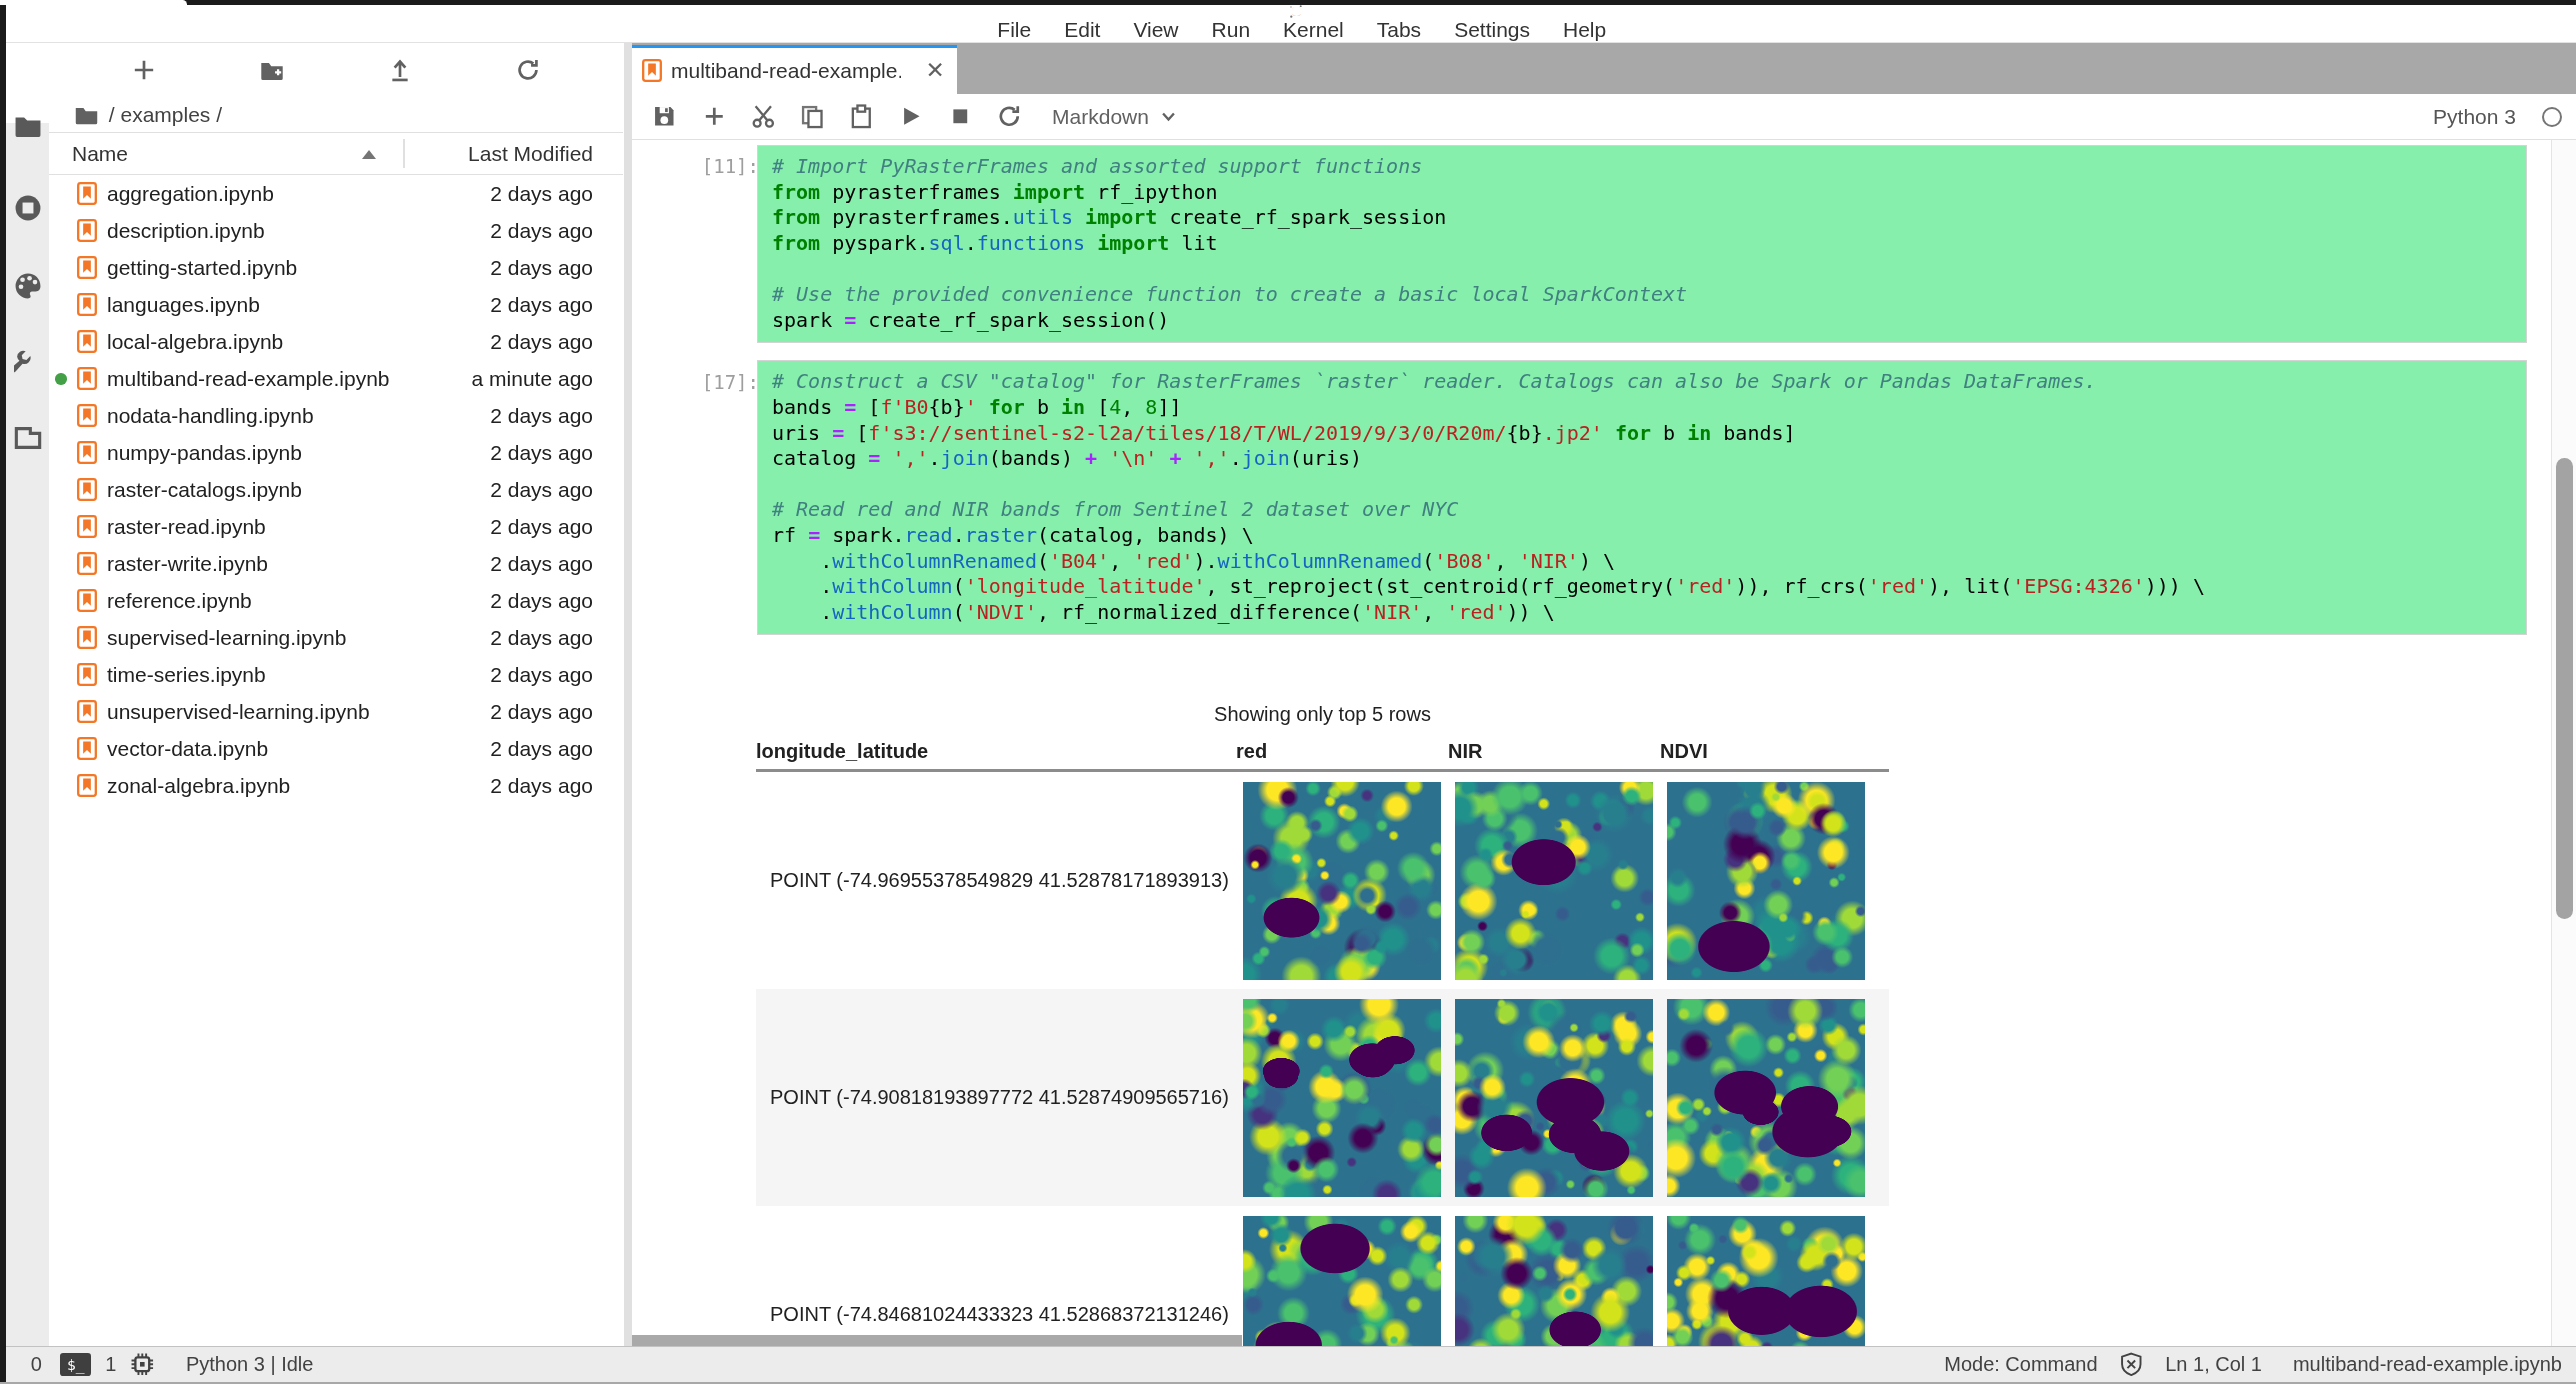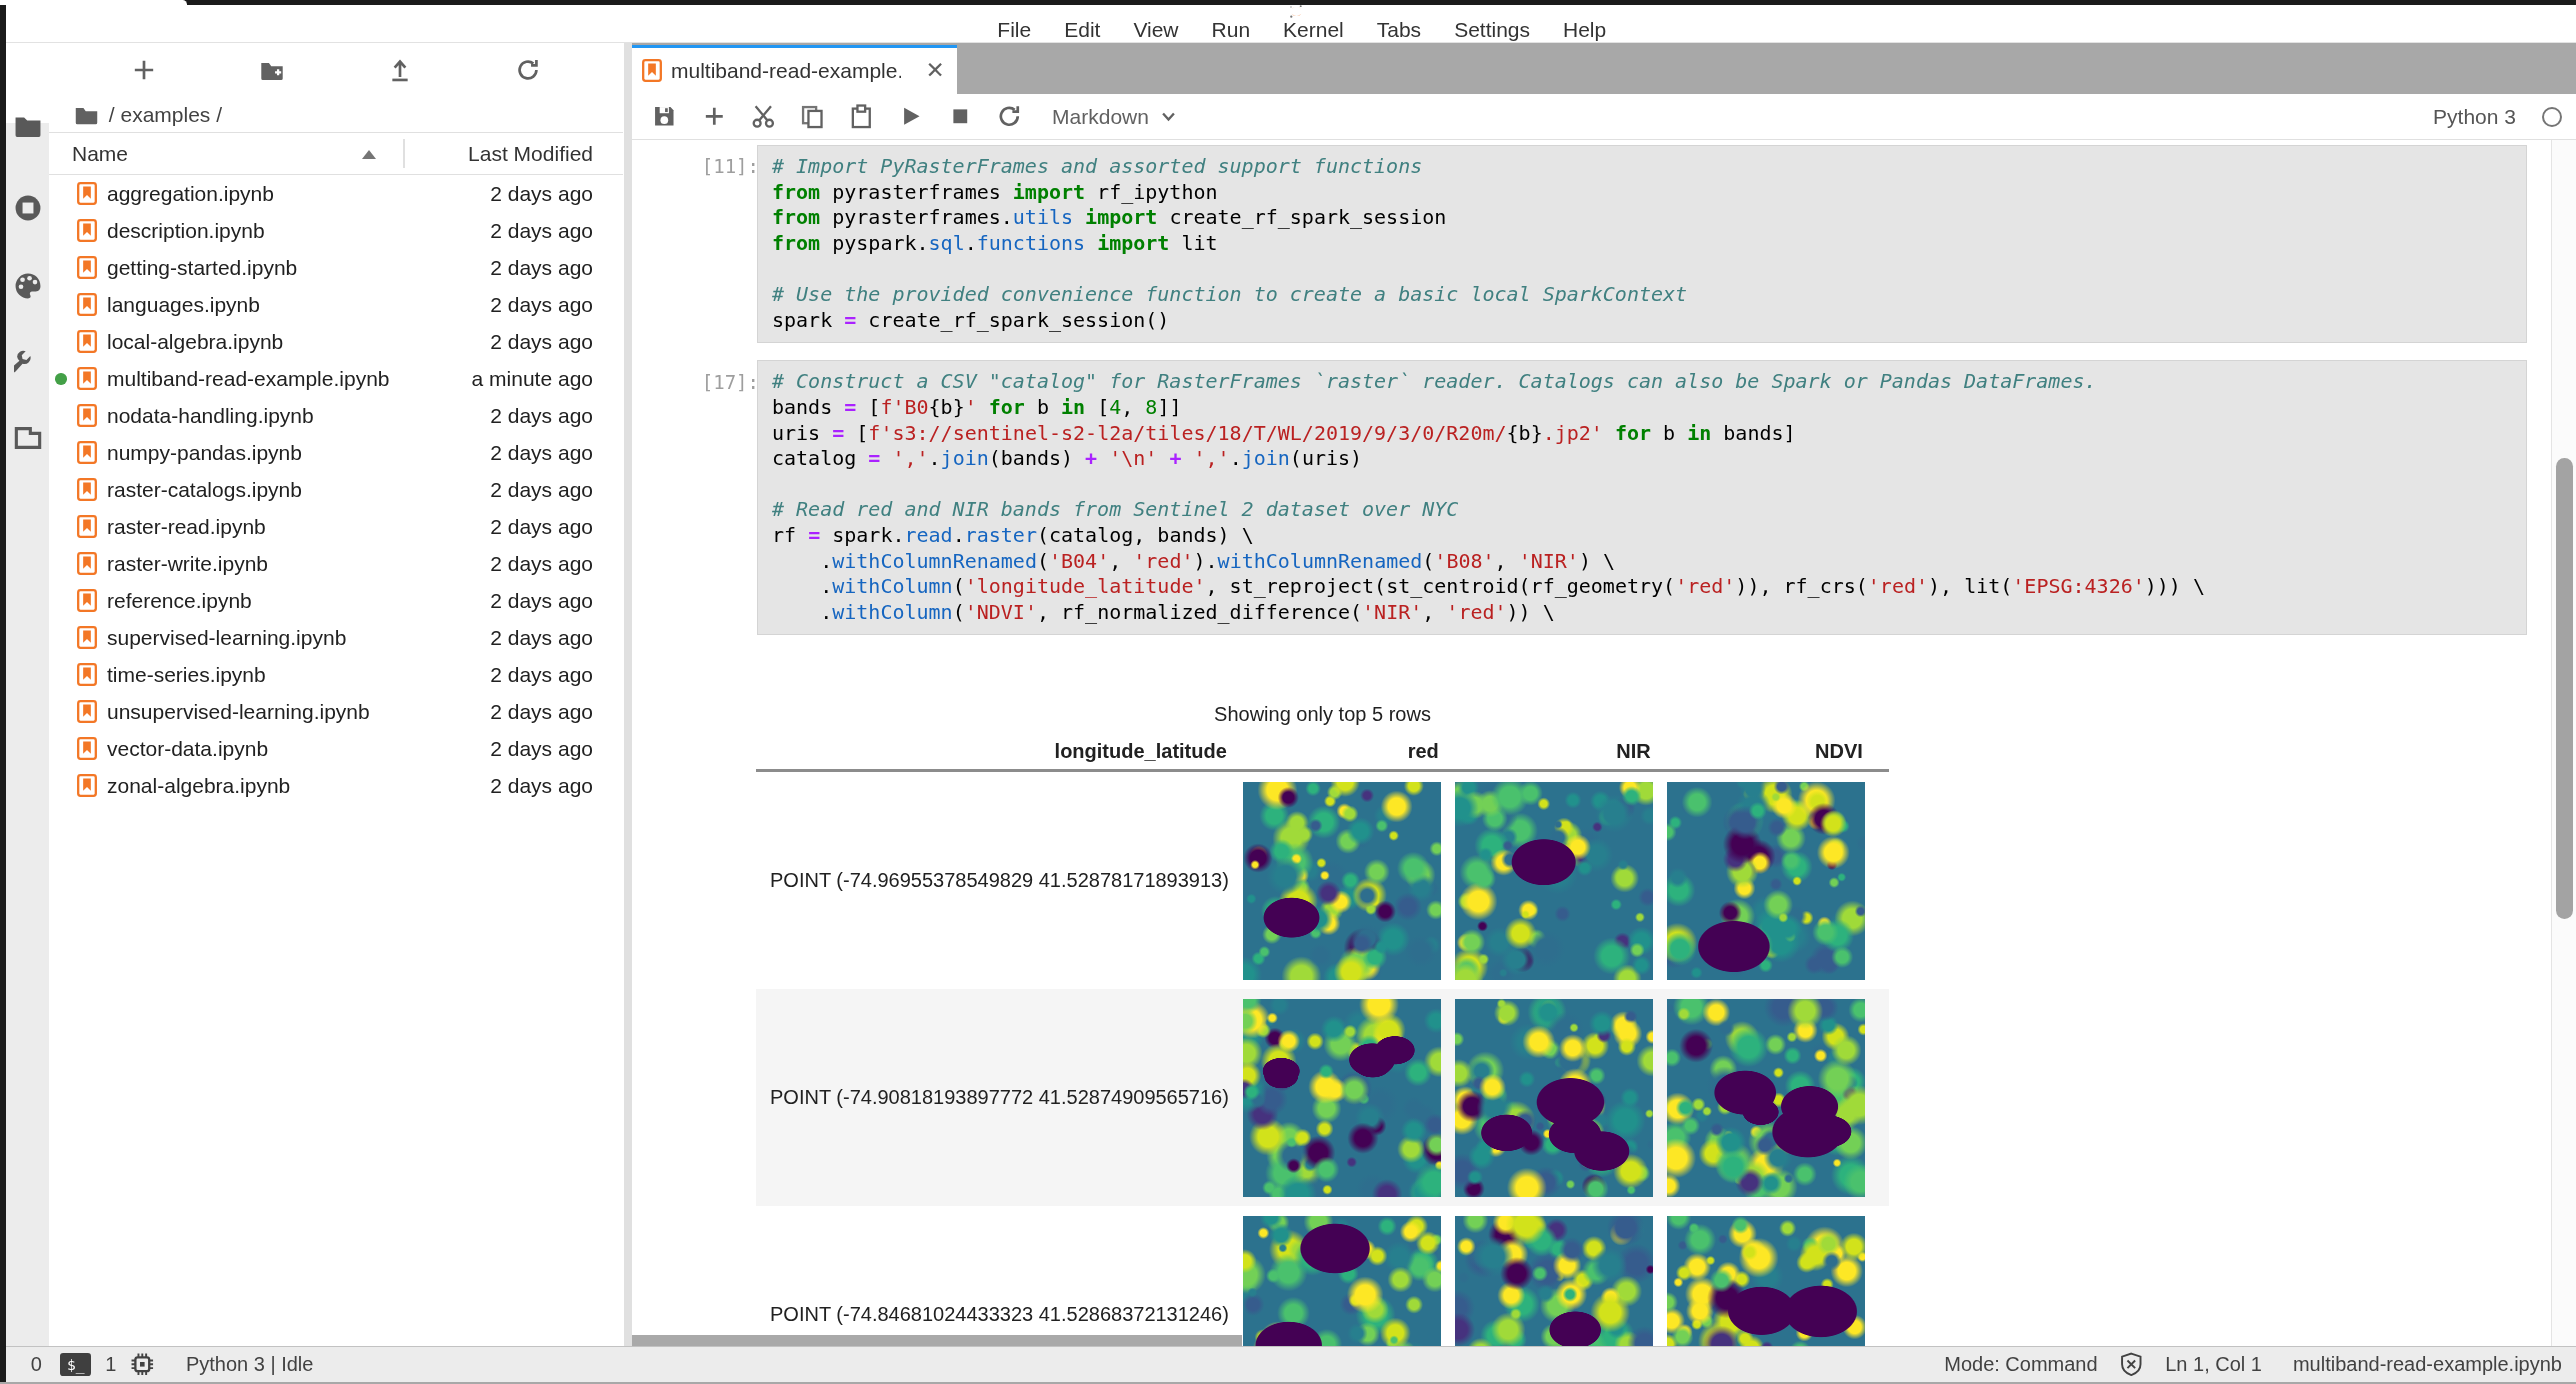--- a/index.html
+++ b/index.html
@@ -55,34 +55,34 @@
   #nbt-mode { display:flex; align-items:center; margin-left:18.4px; }
   #nbt-mode .mode-label { font-size:21px; color:#616161; }
   #nbt-mode .mode-chev { width:17px; height:17px; margin-left:10.8px; }
   #nbt-right { margin-left:auto; display:flex; align-items:center; margin-right:14px; }
   #nbt-right .kernel-name { font-size:21px; color:#555; }
   #nbt-right .kernel-circle { width:20px; height:20px; border:2.3px solid #757575; border-radius:50%; margin-left:26px; }
 
   #nb-content { position:absolute; left:0; top:97px; right:0; bottom:38px; background:#ffffff; overflow:hidden; }
 
   .cell-prompt { position:absolute; left:59px; width:69px; font-family:"DejaVu Sans Mono", monospace; font-size:19px; color:#9e9e9e; text-align:right; }
-  .cell-box { position:absolute; left:126px; width:1770px; background:#e5e5e5; border:1.5px solid #d4d4d4; padding:8.4px 14px; }
+  .cell-box { position:absolute; left:126px; width:1770px; background:#86efac; border:1.5px solid #d4d4d4; padding:8.4px 14px; }
   .code-line { font-family:"DejaVu Sans Mono", monospace; font-size:20px; line-height:25.6px; white-space:pre; }
   .tk-c { color:#408080; font-style:italic; }
   .tk-k { color:#008000; font-weight:bold; }
   .tk-s { color:#BA2121; }
   .tk-n { color:#008000; }
   .tk-o { color:#AA22FF; font-weight:bold; }
   .tk-p { color:#1565c0; }
   .tk-d { color:#000; }
 
   #out-note { position:absolute; top:563px; left:125px; width:1133px; text-align:center; font-size:20px; color:#212121; }
   #out-table { position:absolute; top:594px; left:125px; width:1133px; }
   #out-table .thead { display:flex; height:38px; align-items:center; border-bottom:3.1px solid #8c8c8c; }
-  #out-table .th { font-size:20px; font-weight:bold; color:#212121; text-align:right; padding-right:9.2px; }
+  #out-table .th { font-size:20px; font-weight:bold; color:#212121; padding-right:9.2px; }
   #out-table .th0 { width:480px; }
   #out-table .thb { width:212px; }
   .trow { display:flex; }
   .trow.striped { background:#f5f5f5; }
   .td-point { width:480px; display:flex; align-items:center; }
   .td-point span { font-size:20px; color:#212121; padding-left:14px; white-space:nowrap; }
   .td-band { width:212px; display:flex; align-items:center; justify-content:center; }
   .raster { width:198px; height:198px; }
 
   #v-scroll { position:absolute; right:0; top:97px; width:24.6px; bottom:38px; background:#fbfbfb; border-left:1.5px solid #e4e4e4; }

